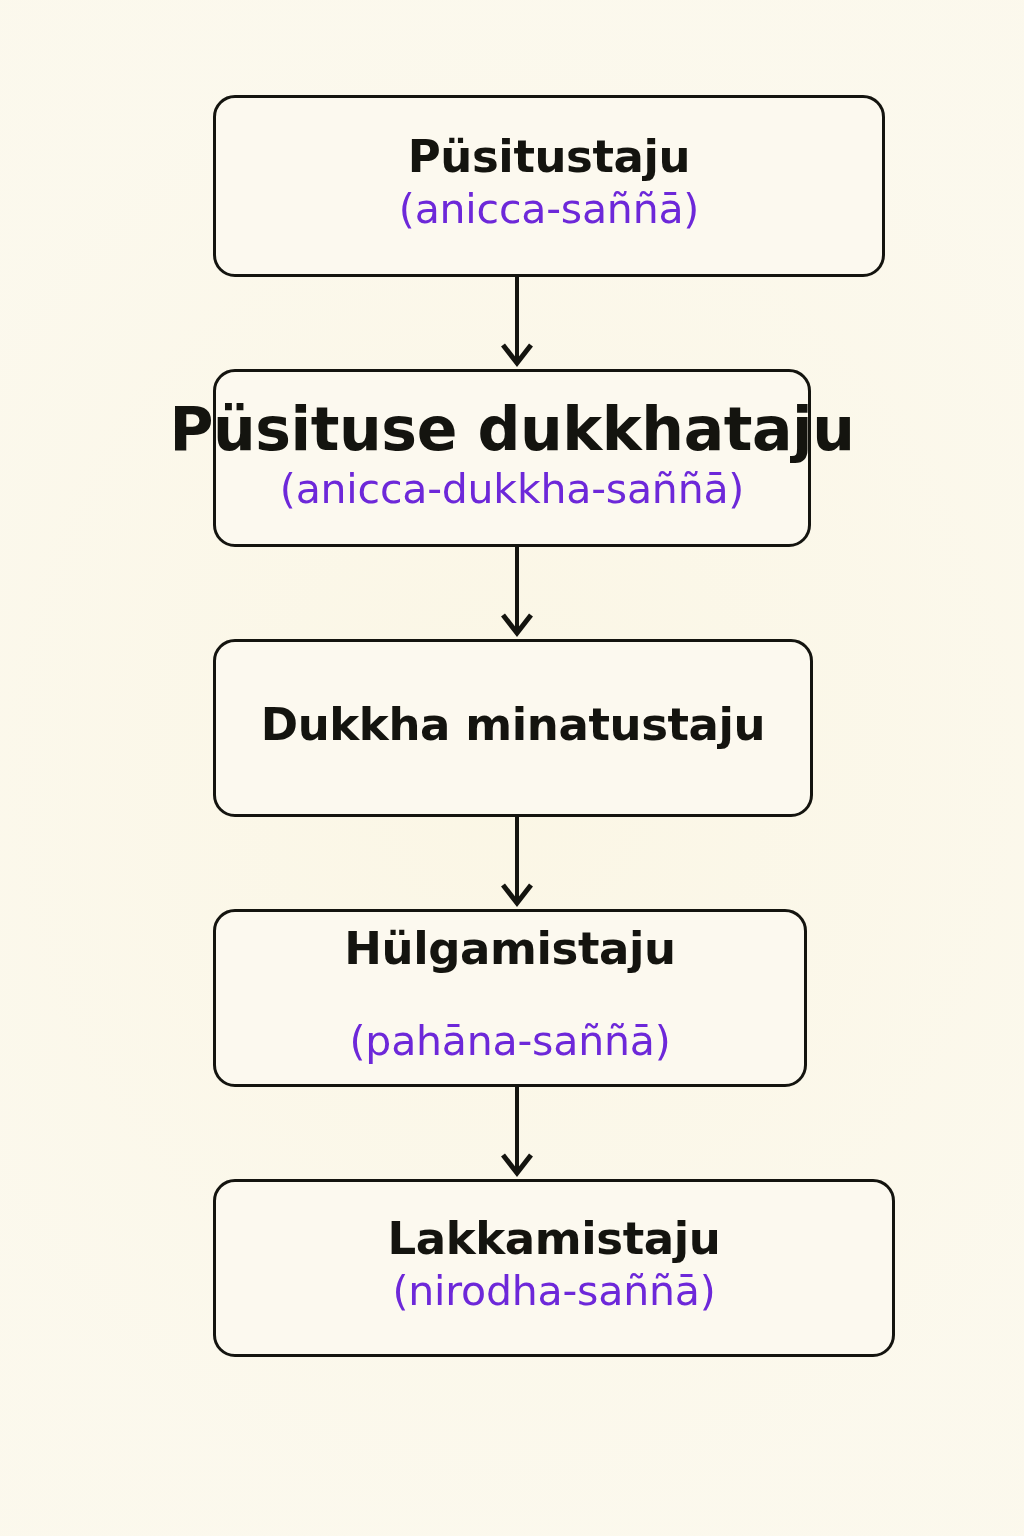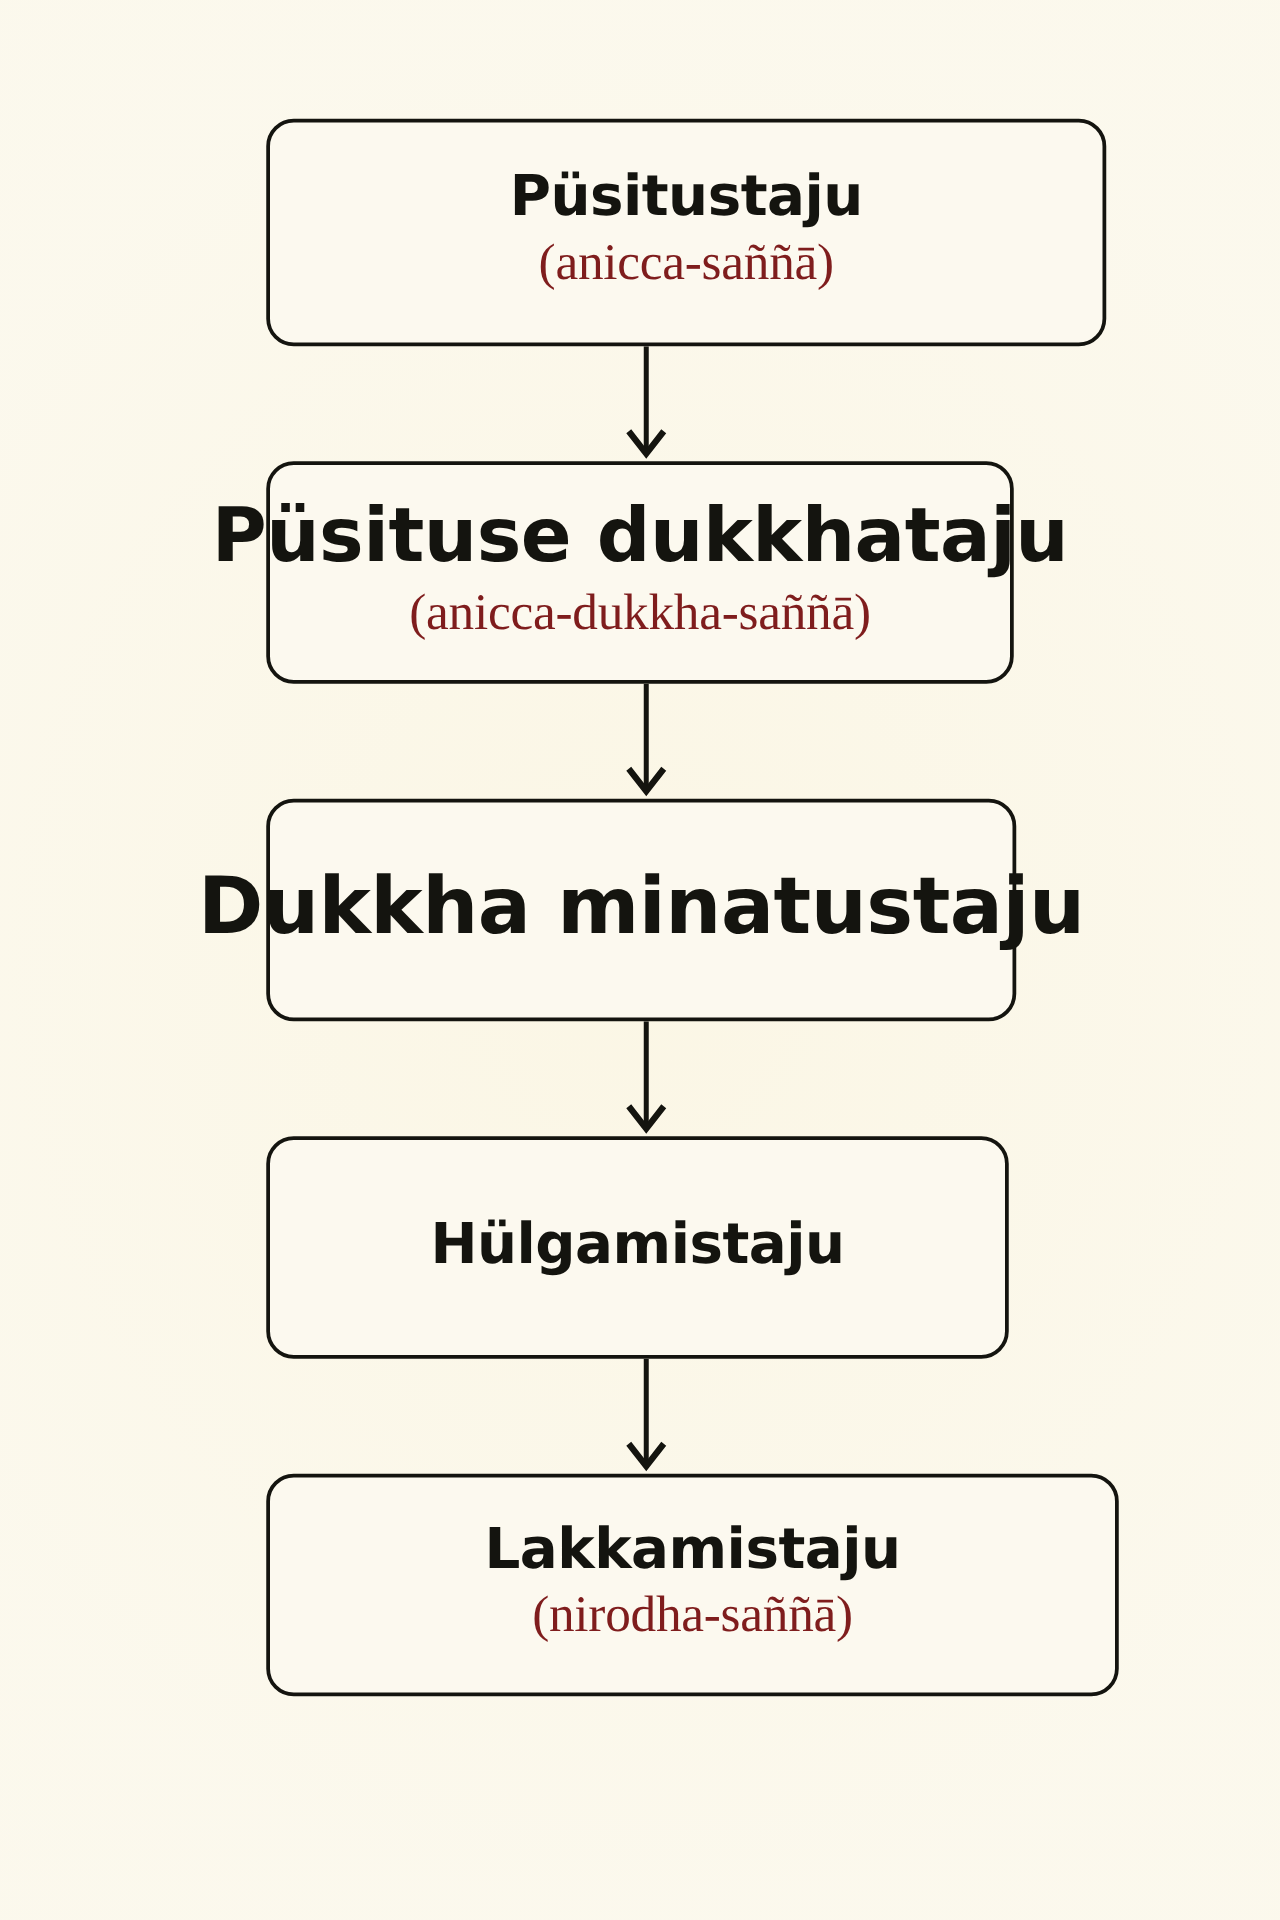--- a/index.html
+++ b/index.html
@@ -53,36 +53,35 @@
     line-height: 1.12;
     color: #14140f;
     letter-spacing: -0.4px;
     white-space: nowrap;
   }
 
   .node .pali {
     font-weight: 400;
     font-size: 41px;
     line-height: 1.2;
-    color: #7f1d1d;
+    color: #6d28d9;
     letter-spacing: -0.2px;
     white-space: nowrap;
     margin-top: 2px;
-    font-family: Liberation Serif, serif;
   }
 
   
   .node.n1 { width: 672px; height: 182px; }
   .node.n2 { width: 598px; height: 178px; }
   .node.n3 { width: 600px; height: 178px; }
   .node.n4 { width: 594px; height: 178px; gap: 40px; }
   .node.n5 { width: 682px; height: 178px; align-items: center; }
 
   .node.n2 .title { font-size: 60px; }
-  .node.n3 .title { font-size: 63px; }
+  .node.n3 .title { font-size: 45px; }
 
   .connector {
     position: relative;
     height: 92px;
     width: 100%;
   }
   .connector svg {
     position: absolute;
     left: 50%;
     transform: translateX(-50%);
@@ -140,20 +139,21 @@
       <div class="arrow-wrap">
         <svg width="44" height="92" viewBox="0 0 44 92" aria-hidden="true">
           <path d="M22 0 L22 84" stroke="#14140f" stroke-width="4" fill="none"></path>
           <path d="M8 68 L22 86 L36 68" stroke="#14140f" stroke-width="5" fill="none" stroke-linecap="butt" stroke-linejoin="miter"></path>
         </svg>
       </div>
     </div>
 
     <div class="node n4">
       <div class="title">Hülgamistaju</div>
+      <div class="pali">(pahāna-saññā)</div>
     </div>
 
     <div class="connector">
       <div class="arrow-wrap">
         <svg width="44" height="92" viewBox="0 0 44 92" aria-hidden="true">
           <path d="M22 0 L22 84" stroke="#14140f" stroke-width="4" fill="none"></path>
           <path d="M8 68 L22 86 L36 68" stroke="#14140f" stroke-width="5" fill="none" stroke-linecap="butt" stroke-linejoin="miter"></path>
         </svg>
       </div>
     </div>

